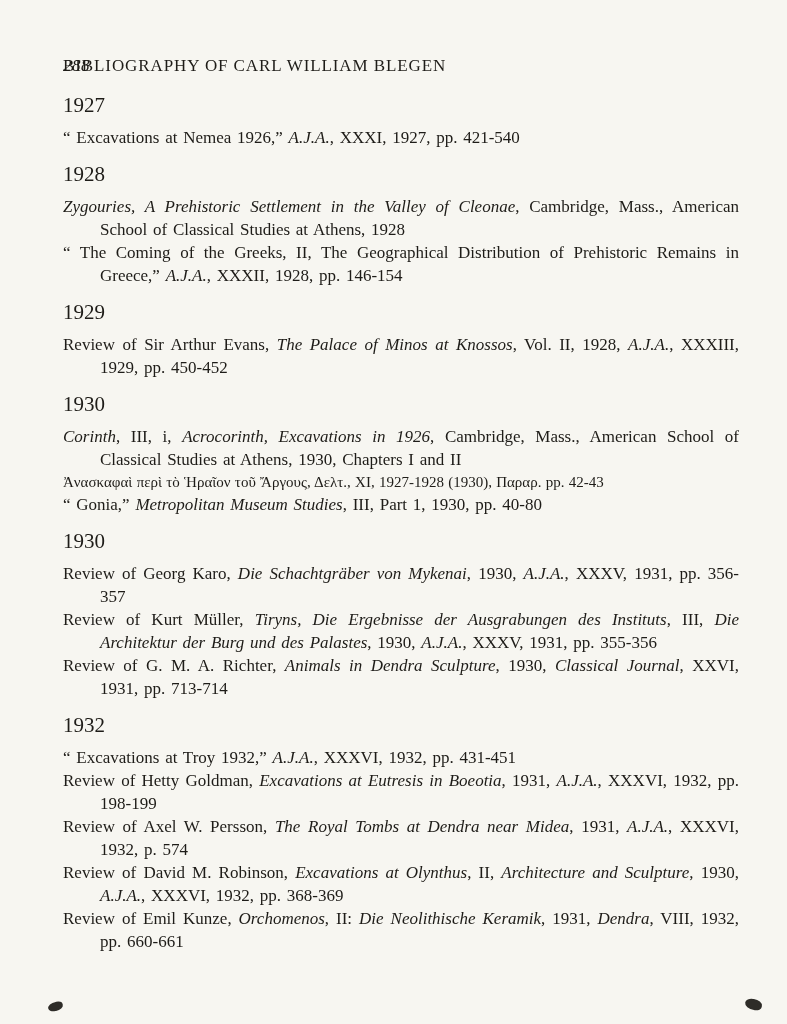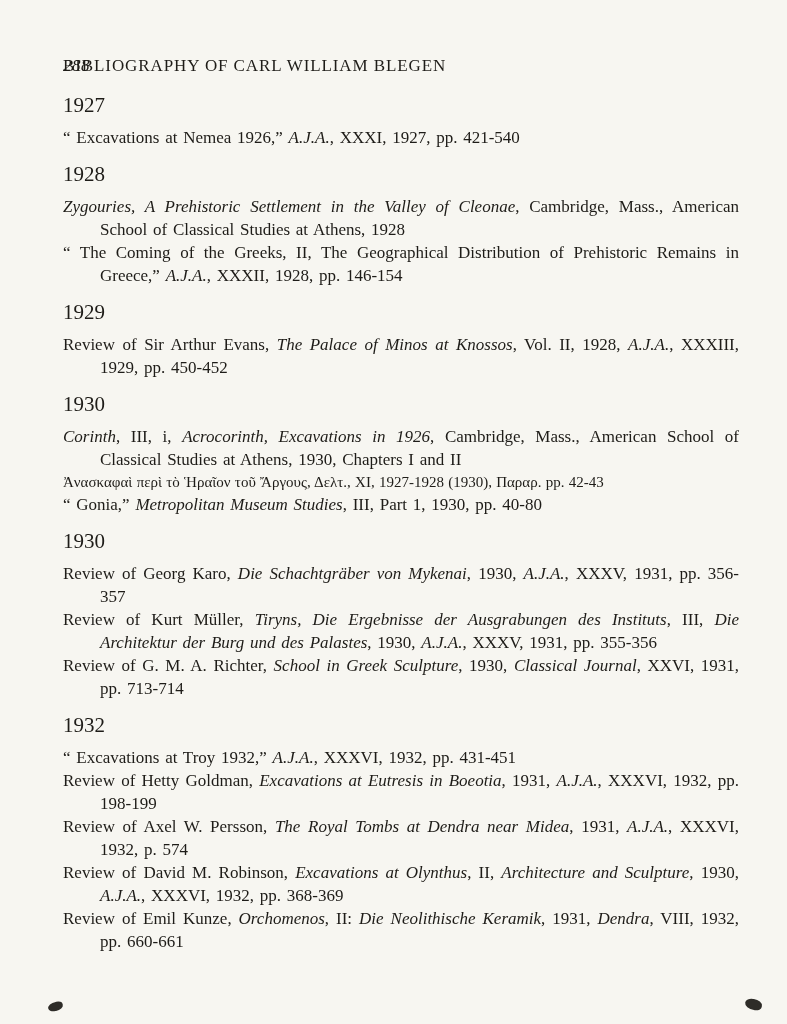--- a/index.html
+++ b/index.html
@@ -107,21 +107,21 @@
       <section class="section">
         <div class="year">1930</div>
         <p class="entry"><span class="it">Corinth</span><span class="rm">, III, i, </span><span class="it">Acrocorinth, Excavations in 1926</span><span class="rm">, Cambridge, Mass., American School of Classical Studies at Athens, 1930, Chapters I and II</span></p>
         <p class="entry greek"><span class="rm">Ἀνασκαφαὶ περὶ τὸ Ἡραῖον τοῦ Ἄργους, Δελτ., XI, 1927-1928 (1930), Παραρ. pp. 42-43</span></p>
         <p class="entry"><span class="rm">“ Gonia,” </span><span class="it">Metropolitan Museum Studies</span><span class="rm">, III, Part 1, 1930, pp. 40-80</span></p>
       </section>
       <section class="section">
         <div class="year">1930</div>
         <p class="entry"><span class="rm">Review of Georg Karo, </span><span class="it">Die Schachtgräber von Mykenai</span><span class="rm">, 1930, </span><span class="it">A.J.A.</span><span class="rm">, XXXV, 1931, pp. 356-357</span></p>
         <p class="entry"><span class="rm">Review of Kurt Müller, </span><span class="it">Tiryns, Die Ergebnisse der Ausgrabungen des Instituts</span><span class="rm">, III, </span><span class="it">Die Architektur der Burg und des Palastes</span><span class="rm">, 1930, </span><span class="it">A.J.A.</span><span class="rm">, XXXV, 1931, pp. 355-356</span></p>
-        <p class="entry"><span class="rm">Review of G. M. A. Richter, </span><span class="it">School in Greek Sculpture</span><span class="rm">, 1930, </span><span class="it">Classical Journal</span><span class="rm">, XXVI, 1931, pp. 713-714</span></p>
+        <p class="entry"><span class="rm">Review of G. M. A. Richter, </span><span class="it">Animals in Dendra Sculpture</span><span class="rm">, 1930, </span><span class="it">Classical Journal</span><span class="rm">, XXVI, 1931, pp. 713-714</span></p>
       </section>
       <section class="section">
         <div class="year">1932</div>
         <p class="entry"><span class="rm">“ Excavations at Troy 1932,” </span><span class="it">A.J.A.</span><span class="rm">, XXXVI, 1932, pp. 431-451</span></p>
         <p class="entry"><span class="rm">Review of Hetty Goldman, </span><span class="it">Excavations at Eutresis in Boeotia</span><span class="rm">, 1931, </span><span class="it">A.J.A.</span><span class="rm">, XXXVI, 1932, pp. 198-199</span></p>
         <p class="entry"><span class="rm">Review of Axel W. Persson, </span><span class="it">The Royal Tombs at Dendra near Midea</span><span class="rm">, 1931, </span><span class="it">A.J.A.</span><span class="rm">, XXXVI, 1932, p. 574</span></p>
         <p class="entry"><span class="rm">Review of David M. Robinson, </span><span class="it">Excavations at Olynthus</span><span class="rm">, II, </span><span class="it">Architecture and Sculpture</span><span class="rm">, 1930, </span><span class="it">A.J.A.</span><span class="rm">, XXXVI, 1932, pp. 368-369</span></p>
         <p class="entry"><span class="rm">Review of Emil Kunze, </span><span class="it">Orchomenos</span><span class="rm">, II:  </span><span class="it">Die Neolithische Keramik</span><span class="rm">, 1931, </span><span class="it">Dendra</span><span class="rm">, VIII, 1932, pp. 660-661</span></p>
       </section>
     </div>

